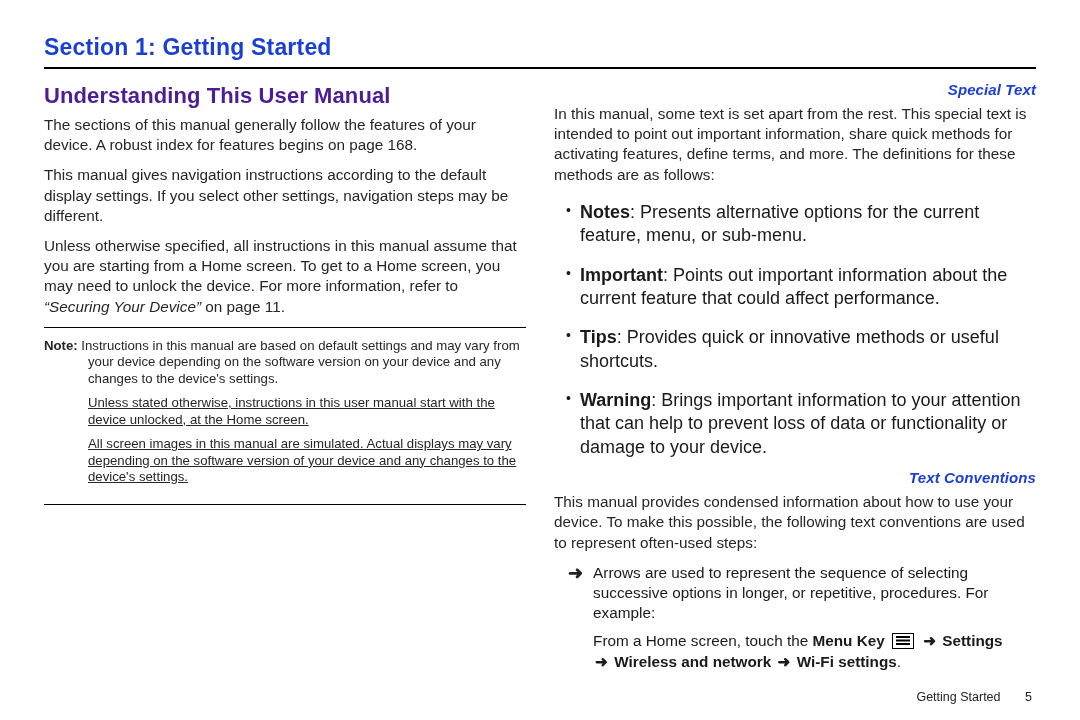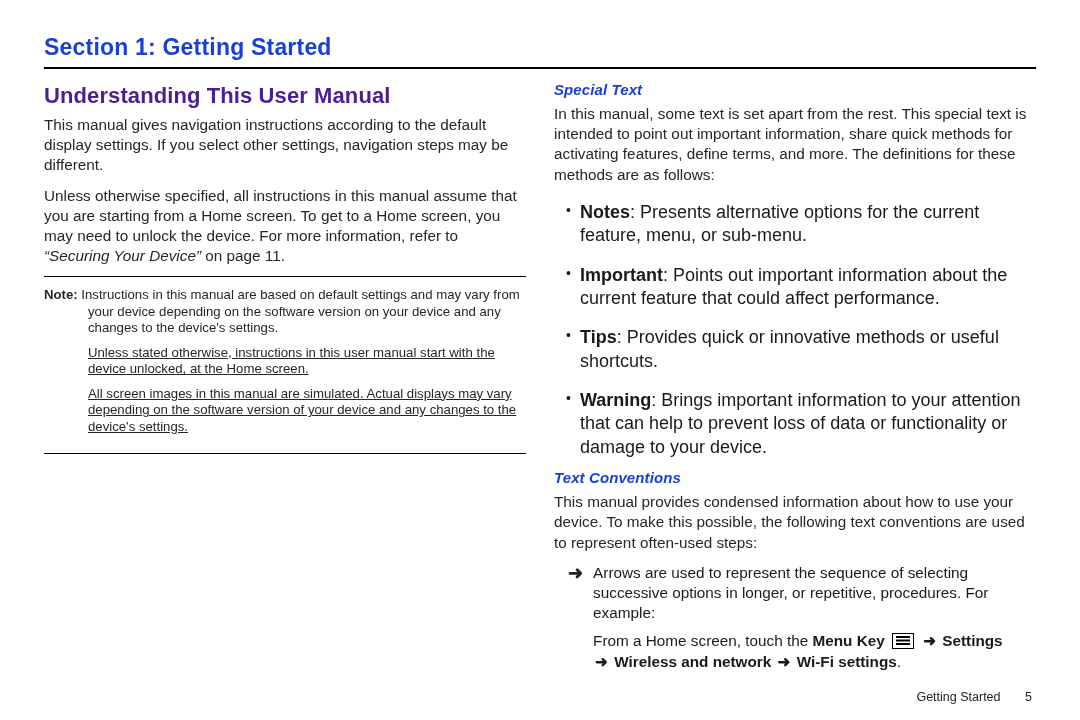--- a/index.html
+++ b/index.html
@@ -48,20 +48,21 @@
     margin: 2px 0 6px 0;
     letter-spacing: 0.1px;
   }
   h3.italic-blue {
     font-size: 15px;
     font-style: italic;
     font-weight: 900;
     color: #1a3fd6;
     margin: 0 0 6px 0;
     letter-spacing: 0.1px;
+    text-align: right;
   }
   .quote-italic {
     font-style: italic;
   }
   .note-block {
     border-top: 1.5px solid #000;
     border-bottom: 1.5px solid #000;
     padding: 6px 0 10px 0;
     margin-top: 10px;
   }
@@ -158,20 +159,21 @@
 <div class="page">
   <h1 class="section-title">Section 1: Getting Started</h1>
   <hr class="hr-heavy">
 
   <div class="columns">
 
     <div class="col">
 
       <h2 class="blue-sub">Understanding This User Manual</h2>
 
+      <p>The sections of this manual generally follow the features of your device. A robust index for features begins on page 168.</p>
       <p>This manual gives navigation instructions according to the default display settings. If you select other settings, navigation steps may be different.</p>
       <p>
         <span>Unless otherwise specified, all instructions in this manual assume that you are starting from a Home screen. To get to a Home screen, you may need to unlock the device. For more information, refer to </span><span class="quote-italic">“Securing Your Device”</span><span>  on page 11.</span>
       </p>
 
       <div class="note-block">
         <p class="npar">
           <span class="nlabel">Note:</span><span> Instructions in this manual are based on default settings and may vary from your device depending on the software version on your device and any changes to the device's settings.</span>
         </p>
         <p class="npar2">Unless stated otherwise, instructions in this user manual start with the device unlocked, at the Home screen.</p>

